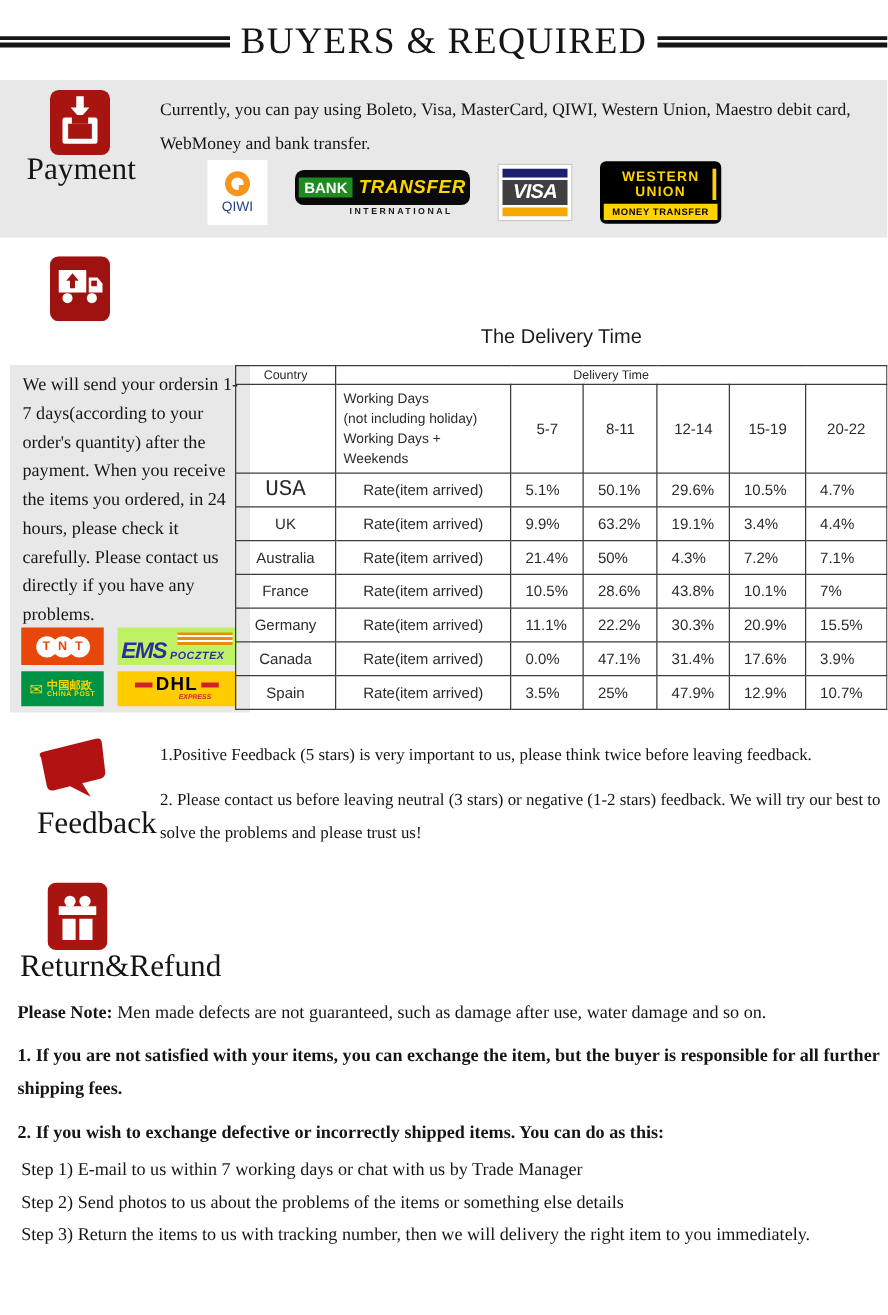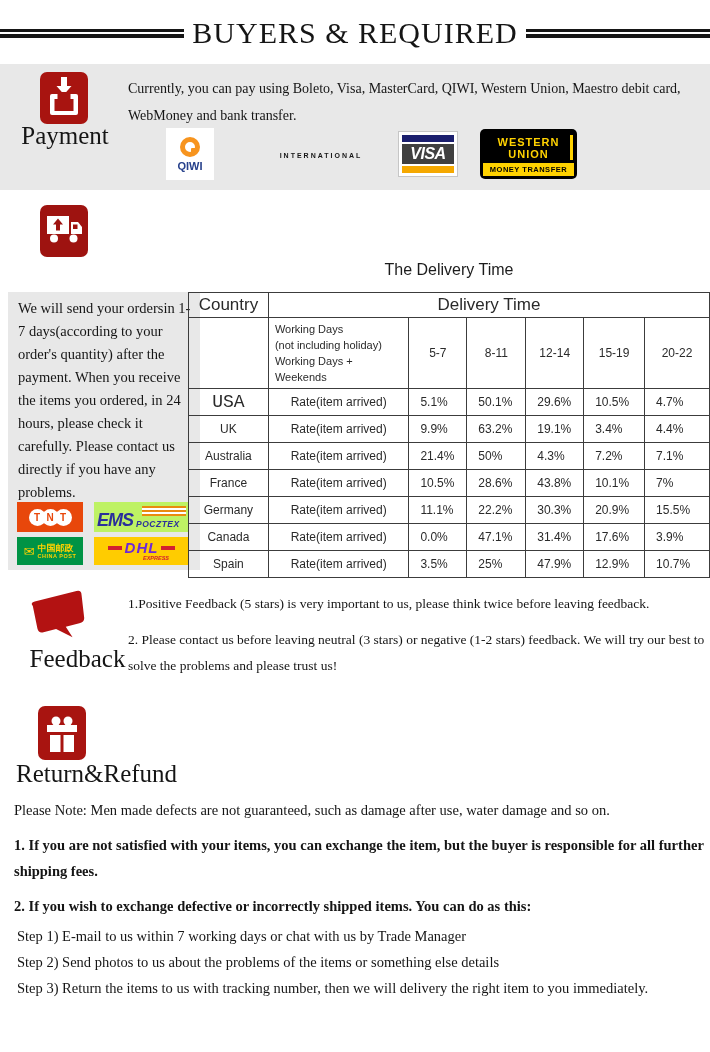--- a/index.html
+++ b/index.html
@@ -17,21 +17,21 @@
   .sec-icon { display:block; }
   .pay-icon { position:absolute; left:40px; top:8px; }
   .pay-label { position:absolute; left:6px; top:58px; width:118px; text-align:center; font-size:25px; }
   .pay-desc { position:absolute; left:128px; top:11px; width:578px; font-size:14px; line-height:27px; }
   .pay-logos { position:absolute; left:166px; top:64px; display:flex; align-items:center; gap:22px; }
 
   .logo, .clogo { font-family:"Liberation Sans", sans-serif; }
   .logo-qiwi { width:48px; height:52px; background:#fff; display:flex; flex-direction:column; align-items:center; justify-content:center; }
   .qiwi-ring { width:20px; height:20px; border:5px solid #f7941e; border-radius:50%; position:relative; }
   .qiwi-ring::after { content:""; position:absolute; right:-2px; bottom:-2px; width:6px; height:6px; background:#f7941e; border-radius:1px; }
-  .qiwi-word { margin-top:3px; color:#26408b; font-weight:bold; font-size:11px; }
+  .qiwi-word { margin-top:3px; color:#26408b; font-weight:normal; font-size:11px; }
 
   .logo-bank { width:140px; }
   .bt-main { height:28px; background:#0a0a0a; border-radius:7px; display:flex; align-items:center; justify-content:center; gap:5px; }
   .bt-bank { background:#1f8a1f; color:#fff; font-weight:bold; font-size:12px; padding:1px 4px; line-height:14px; }
   .bt-transfer { color:#ffd400; font-style:italic; font-weight:bold; font-size:15px; letter-spacing:0.5px; }
   .bt-intl { text-align:center; padding-left:30px; font-size:7px; font-weight:bold; letter-spacing:2px; color:#161616; margin-top:2px; }
 
   .logo-visa { width:60px; height:46px; background:#fff; border:1px solid #c6c6c6; display:flex; flex-direction:column; padding:3px; }
   .v-top { height:7px; background:#1b1f6e; }
   .v-mid { flex:1; margin:2px 0; background:#404040; display:flex; align-items:center; justify-content:center;
@@ -64,45 +64,45 @@
   .ems-word { color:#2b2f9b; font-style:italic; font-weight:bold; font-size:18px; line-height:17px; letter-spacing:-1px; }
   .ems-sub { color:#2b2f9b; font-style:italic; font-weight:bold; font-size:8.5px; margin-left:3px; letter-spacing:0.5px; }
   .logo-cp { left:9px; top:245px; width:66px; height:28px; background:#009345; display:flex; align-items:center; justify-content:center; gap:3px; }
   .cp-glyph { color:#ffd200; font-size:13px; line-height:13px; }
   .cp-cn { font-weight:bold; font-size:9px; color:#ffd200; line-height:10px; }
   .cp-en { font-weight:bold; font-size:5.5px; color:#ffd200; letter-spacing:0.5px; line-height:7px; }
   .logo-dhl { left:86px; top:245px; width:95px; height:28px; background:#ffcc00; display:flex; flex-direction:column;
               align-items:center; justify-content:center; }
   .dhl-row { display:flex; align-items:center; gap:3px; }
   .dhl-dash { width:14px; height:4px; background:#d3202f; }
-  .dhl-word { color:#6d28d9; font-style:italic; font-weight:bold; font-size:15px; line-height:14px; letter-spacing:1px; }
+  .dhl-word { color:#000000; font-weight:bold; font-size:15px; line-height:14px; letter-spacing:1px; }
   .dhl-sub { color:#d3202f; font-style:italic; font-weight:bold; font-size:5.5px; align-self:flex-end; margin-right:20px; }
 
   
   .dtable { position:absolute; left:188px; top:292px; width:522px; border-collapse:collapse;
             font-family:"Liberation Sans", sans-serif; color:#2a2a2a; }
   .dtable td { border:1px solid #3c3c3c; font-size:12px; text-align:center; }
-  .dtable .rh1 td { height:25px; font-size:17px; }
+  .dtable .rh1 td { height:15px; font-size:10px; }
   .dtable .rh2 td { height:57px; }
   .dtable .rdata td { height:27px; }
   .dtable td.method { text-align:left; padding:3px 6px; font-size:11px; line-height:16px; }
   .dtable td.val { text-align:left; padding-left:11px; }
   .dtable td.country.big { font-size:18px;font-family:Liberation Mono, monospace; }
 
   
   .fb-icon { position:absolute; left:20px; top:588px; }
   .fb-label { position:absolute; left:0; top:645px; width:155px; text-align:center; font-size:25px; }
   .fb-p1 { position:absolute; left:128px; top:594px; width:582px; font-size:13.5px; line-height:20px; }
   .fb-p2 { position:absolute; left:128px; top:627px; width:582px; font-size:13.5px; line-height:26px; }
 
   
   .rr-icon { position:absolute; left:38px; top:706px; }
   .rr-label { position:absolute; left:16px; top:760px; font-size:25px; }
   .rr-note { position:absolute; left:14px; top:802px; width:690px; font-size:14.5px; }
-  .rr-note b { font-weight:normal; }
+  .rr-note b { font-weight:bold; }
   .rr-p1 { position:absolute; left:14px; top:832px; width:690px; font-size:14.5px; font-weight:bold; line-height:26px; }
   .rr-p2 { position:absolute; left:14px; top:898px; width:690px; font-size:14.5px; font-weight:bold; }
   .rr-steps { position:absolute; left:17px; top:923px; width:688px; font-size:14.5px; line-height:26px; }
 </style>
 </head>
 <body>
 
 <div class="page">
 
   <div class="hdr">
@@ -120,20 +120,24 @@
       <rect x="14.5" y="27" width="19" height="12" fill="#a81410"></rect>
     </svg>
     <div class="pay-label">Payment</div>
     <div class="pay-desc">Currently, you can pay using Boleto, Visa, MasterCard, QIWI, Western Union, Maestro  debit card, WebMoney and bank transfer.</div>
     <div class="pay-logos">
       <div class="logo logo-qiwi">
         <div class="qiwi-ring"></div>
         <div class="qiwi-word">QIWI</div>
       </div>
       <div class="logo logo-bank">
+        <div class="bt-main">
+          <span class="bt-bank">BANK</span>
+          <span class="bt-transfer">TRANSFER</span>
+        </div>
         <div class="bt-intl">INTERNATIONAL</div>
       </div>
       <div class="logo logo-visa">
         <div class="v-top"></div>
         <div class="v-mid">VISA</div>
         <div class="v-bot"></div>
       </div>
       <div class="logo logo-wu">
         <div class="wu-top">
           <span>WESTERN</span>

